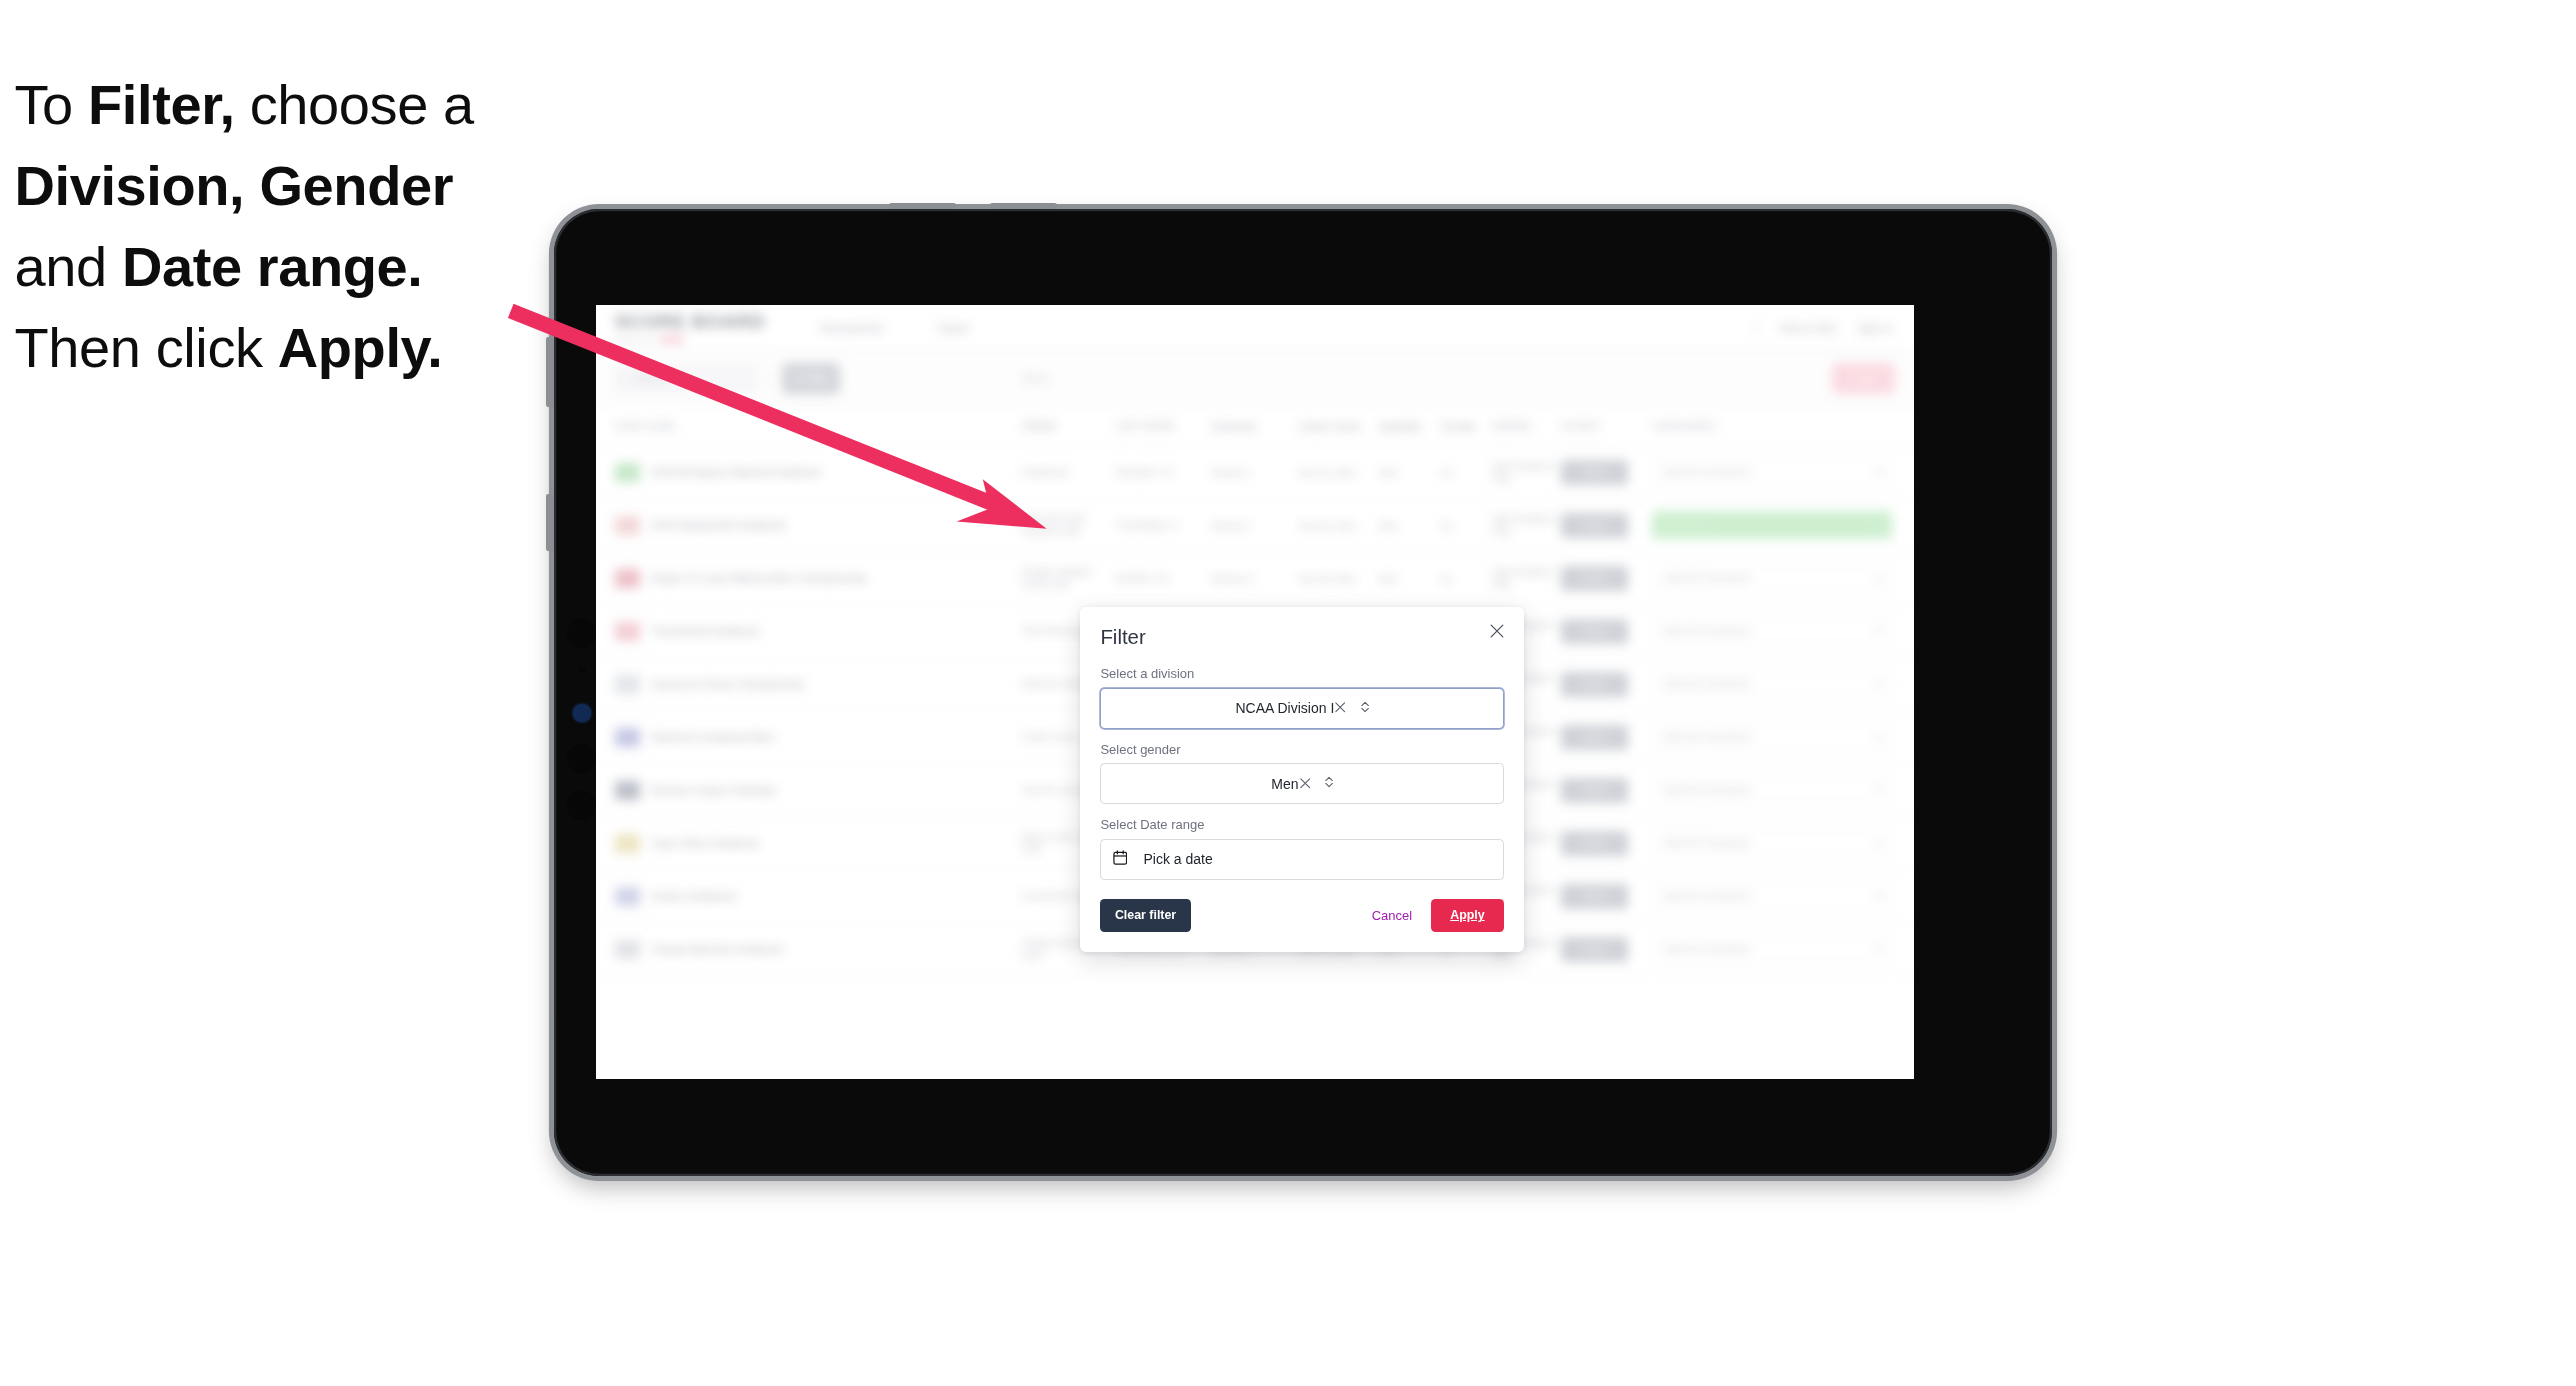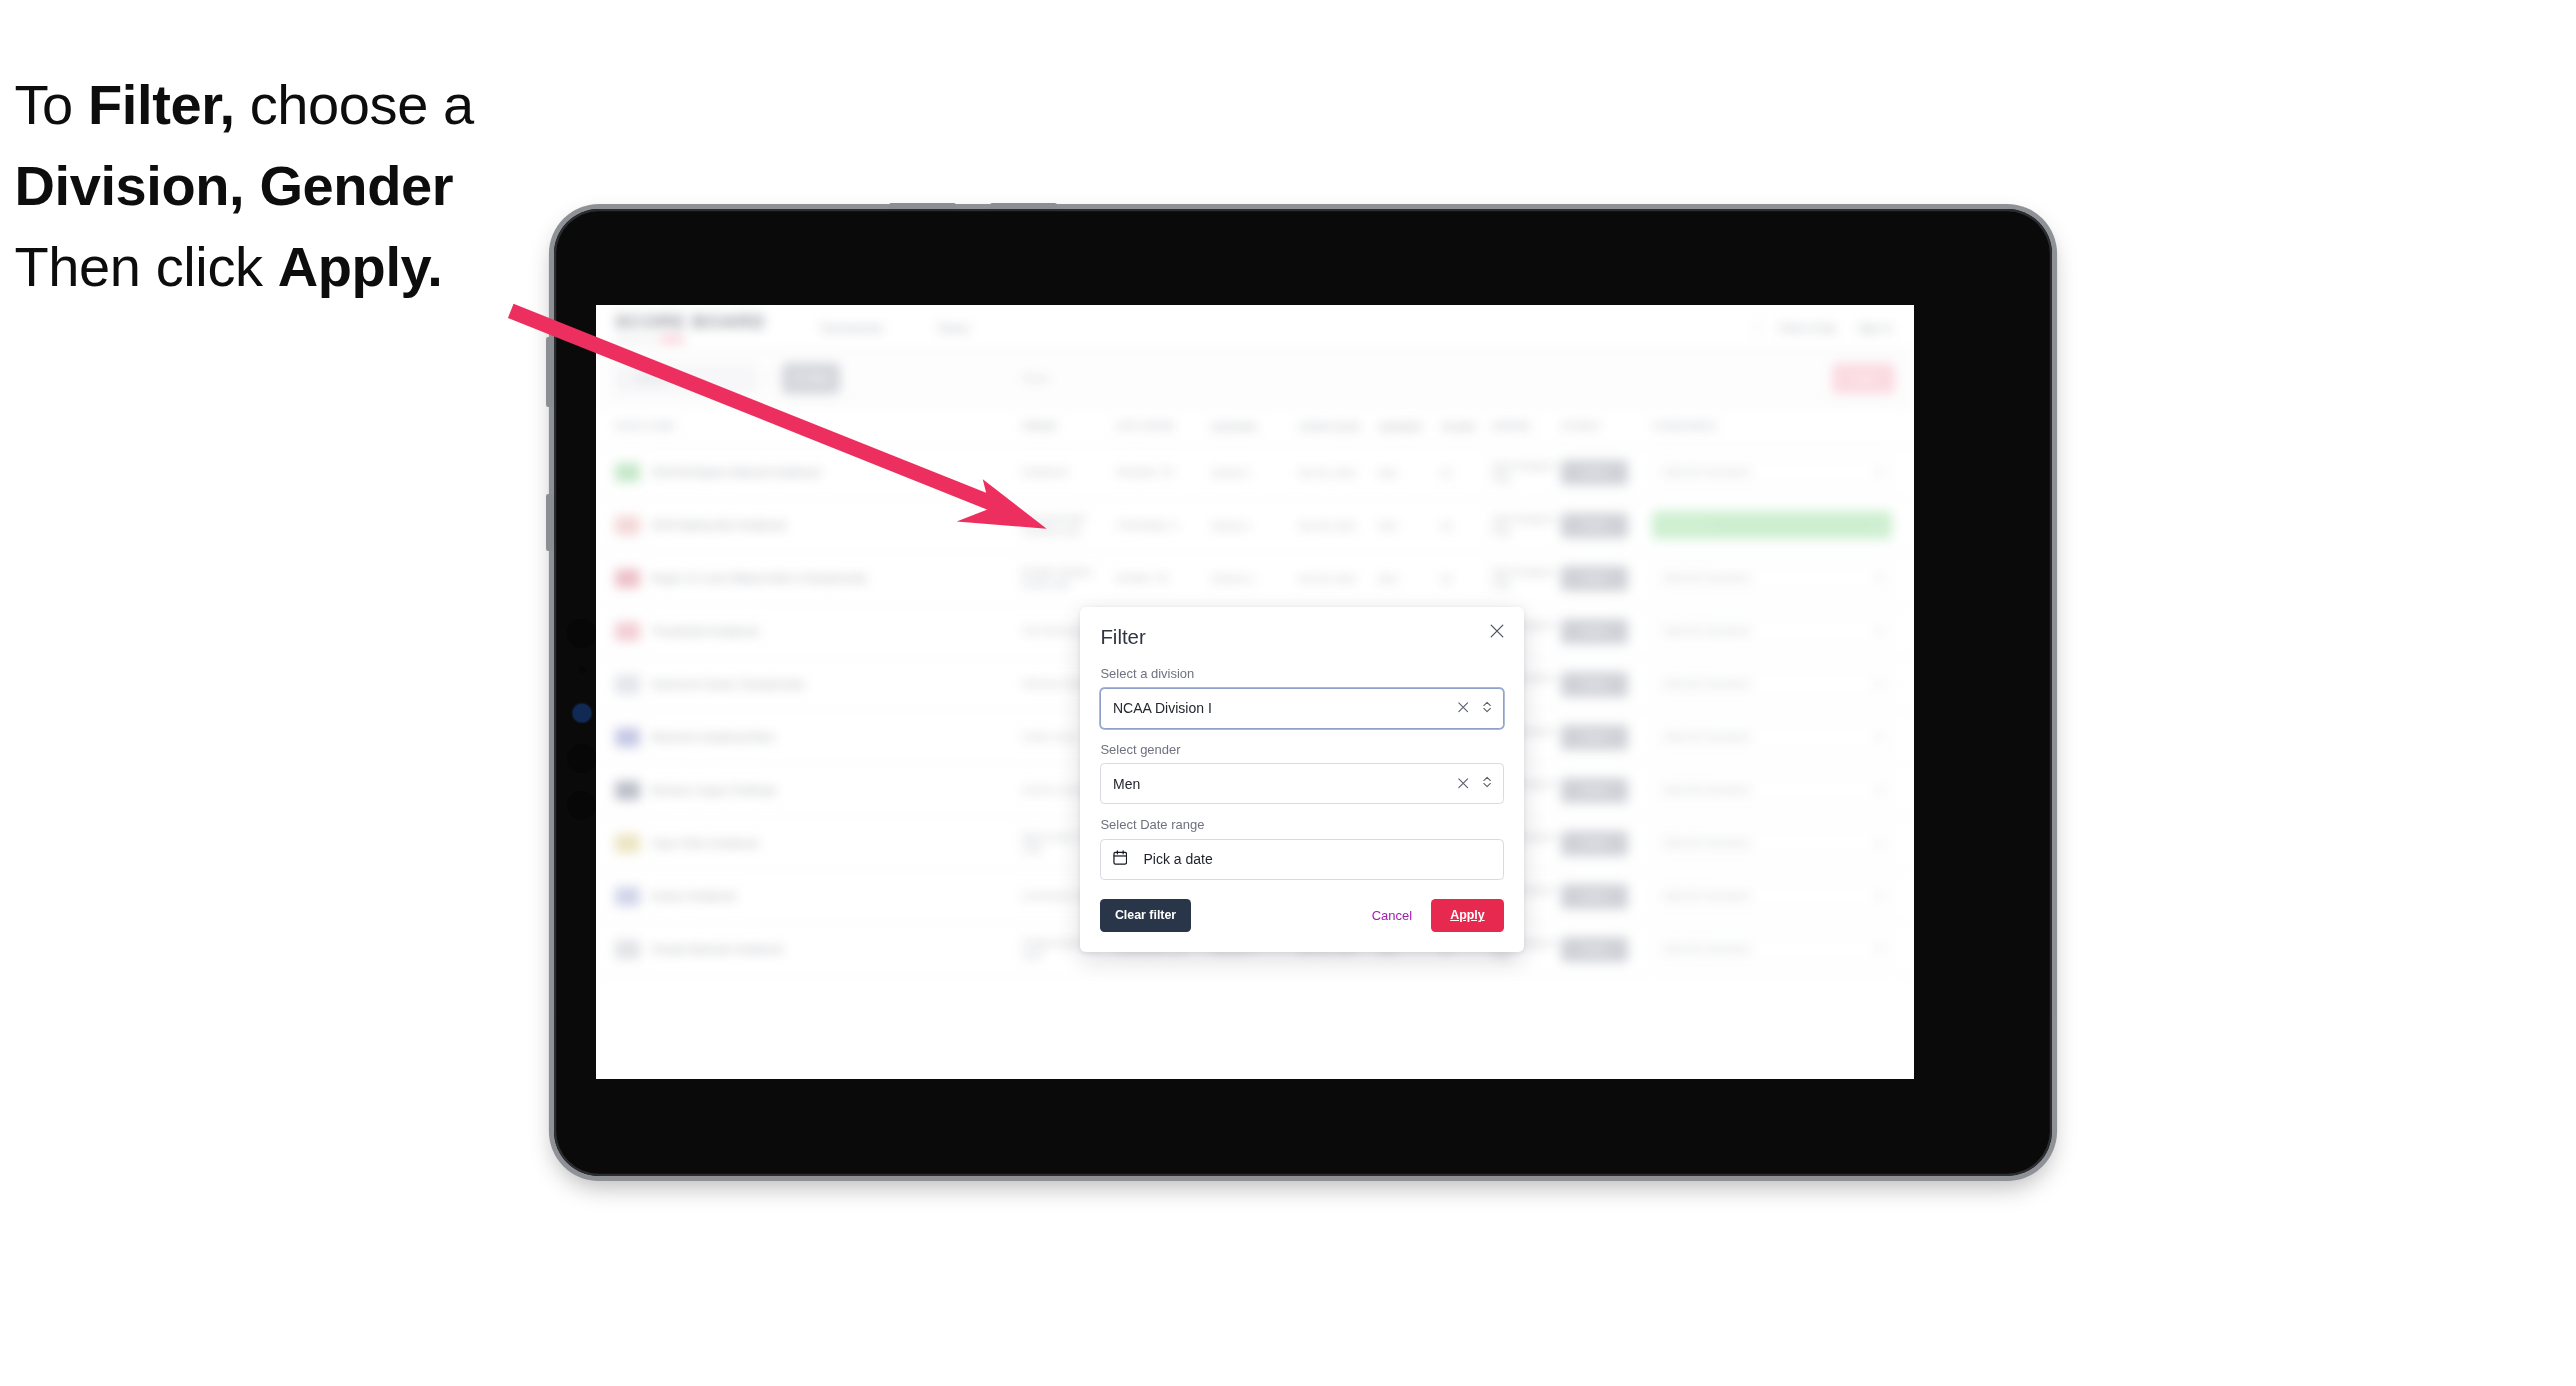--- a/index.html
+++ b/index.html
@@ -194,21 +194,21 @@
   }
   .modal-body{padding:2.9px 20.4px 0 20.4px;}
   .field-label{
     font-size:13px;color:#6e727e;margin-bottom:6.5px;margin-top:13px;
   }
   .field-label.first{margin-top:0;}
   .sel{
     height:39px;border:0.7px solid #d8dae0;border-radius:4.4px;
     background:#fff;display:flex;align-items:center;
     padding:0 10.2px 0 11.6px;font-size:14px;color:#23272f;
-    justify-content:space-between;
+    justify-content:center;
   }
   .sel.focused{border-color:#8ea0c9;box-shadow:0 0 0 0.7px #8ea0c9;}
   .sel-icons{display:flex;align-items:center;gap:13px;color:#5a5f6b;}
   .datefield{
     height:39px;border:0.7px solid #d8dae0;border-radius:4.4px;
     background:#fff;display:flex;align-items:center;gap:16px;
     padding:0 11.6px;font-size:14px;color:#1d2129;
   }
   .modal-foot{
     display:flex;align-items:center;
@@ -226,20 +226,21 @@
     font-size:12.4px;font-weight:bold;
     padding:9.5px 19px;border-radius:4.4px;cursor:pointer;text-decoration:underline;
   }
 </style>
 </head>
 <body>
 
 <div id="caption">
   <div><span>To </span><span class="b">Filter,</span><span> choose a</span></div>
   <div><span class="b">Division, Gender</span></div>
+  <div><span>and </span><span class="b">Date range.</span></div>
   <div><span>Then click </span><span class="b">Apply.</span></div>
 </div>
 
 <div id="tablet">
   <div id="tablet-inner-ring"></div>
 
   <div class="top-btn" style="left:335px;width:67px;"></div>
   <div class="top-btn" style="left:436px;width:67px;"></div>
   <div class="side-btn" style="top:128px;height:70px;"></div>
   <div class="side-btn" style="top:285px;height:57px;"></div>

